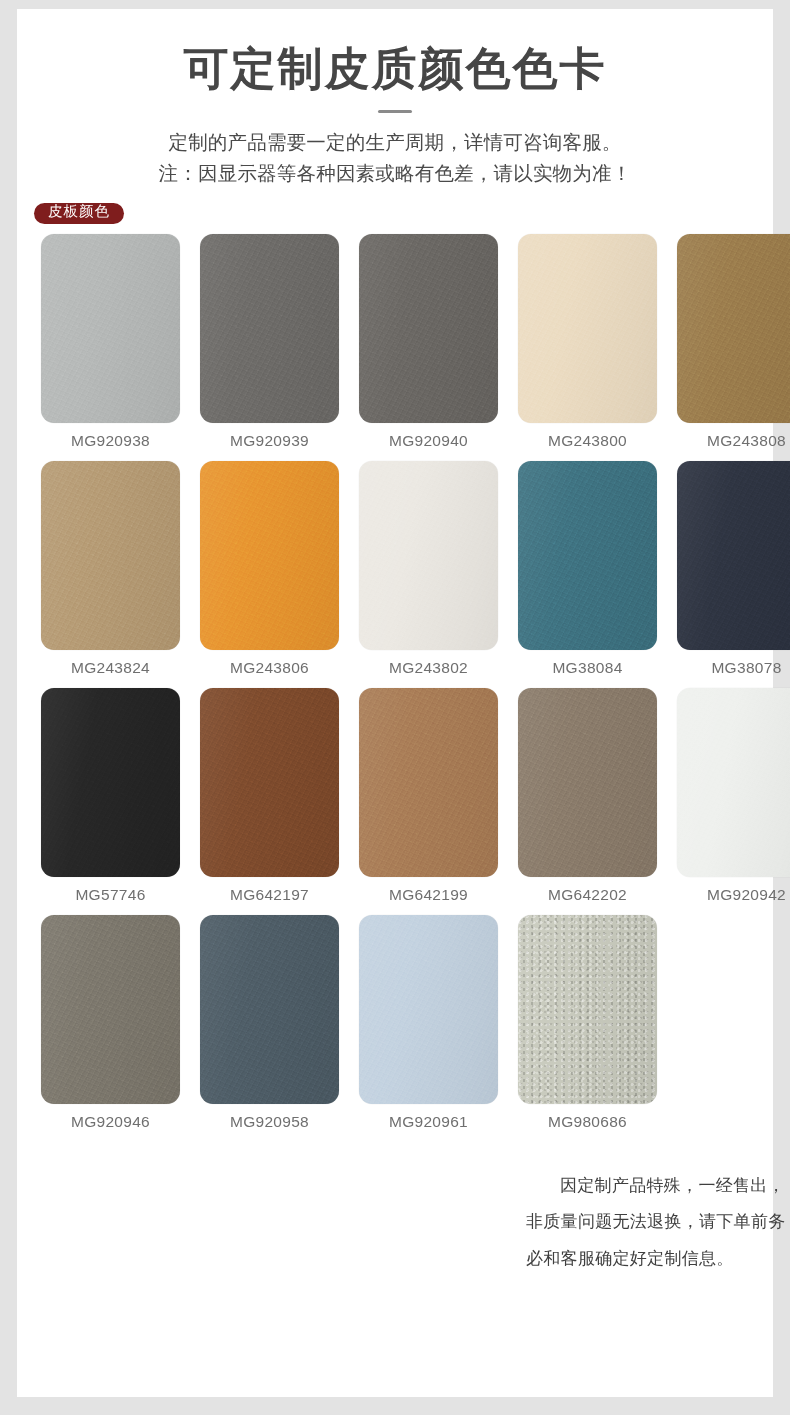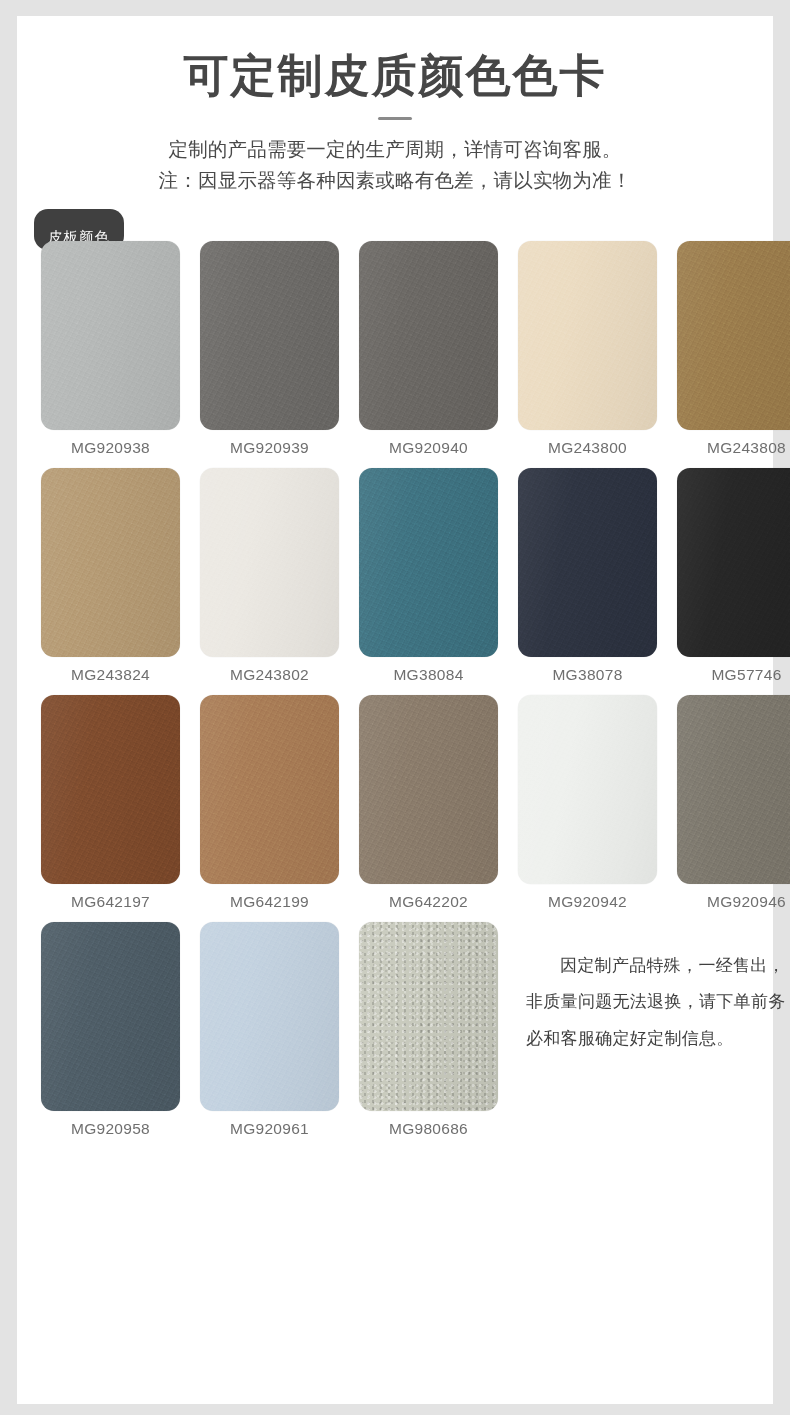--- a/index.html
+++ b/index.html
@@ -16,21 +16,21 @@
   .page {
     position: relative;
     width: 790px;
     height: 1415px;
     background: #e3e3e3;
     box-sizing: border-box;
   }
   .card {
     position: absolute;
     left: 17px;
-    top: 16px;
+    top: 9px;
     width: 756px;
     height: 1388px;
     background: #ffffff;
     box-sizing: border-box;
   }
 
   
   .header {
     padding-top: 36px;
     text-align: center;
@@ -62,25 +62,25 @@
   .subtitle div { white-space: nowrap; }
 
   
   .tag-row {
     margin-top: 12px;
     padding-left: 17px;
     height: 26px;
   }
   .tag-pill {
     display: inline-block;
-    background: #404040;
+    background: #7f1d1d;
     color: #ffffff;
     font-size: 14.5px;
     letter-spacing: 1px;
-    padding: 20px 14px 5px 14px;
+    padding: 0 14px 5px 14px;
     border-radius: 14px;
     line-height: 1.15;
   }
 
   
   .grid {
     margin-top: 6px;
     padding: 0 17px 0 24px;
     display: grid;
     grid-template-columns: repeat(5, 139px);
@@ -206,20 +206,27 @@
           <div class="code">MG243808</div>
         </div>
         <div class="cell">
           <div class="swatch" style="background: rgb(182, 155, 116);">
             <div class="grain"></div>
             <div class="sheen"></div>
           </div>
           <div class="code">MG243824</div>
         </div>
         <div class="cell">
+          <div class="swatch" style="background: rgb(232, 149, 46);">
+            <div class="grain"></div>
+            <div class="sheen"></div>
+          </div>
+          <div class="code">MG243806</div>
+        </div>
+        <div class="cell">
           <div class="swatch" style="background: rgb(236, 233, 227);">
             <div class="grain"></div>
             <div class="sheen"></div>
           </div>
           <div class="code">MG243802</div>
         </div>
         <div class="cell">
           <div class="swatch" style="background: rgb(61, 114, 129);">
             <div class="grain"></div>
             <div class="sheen"></div>

